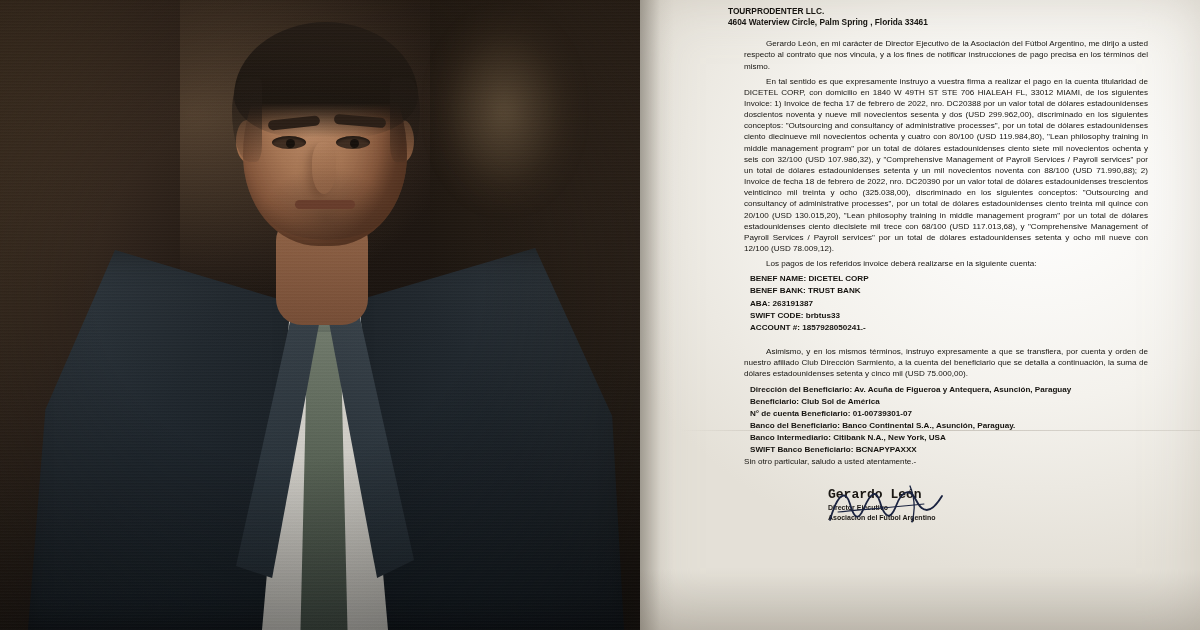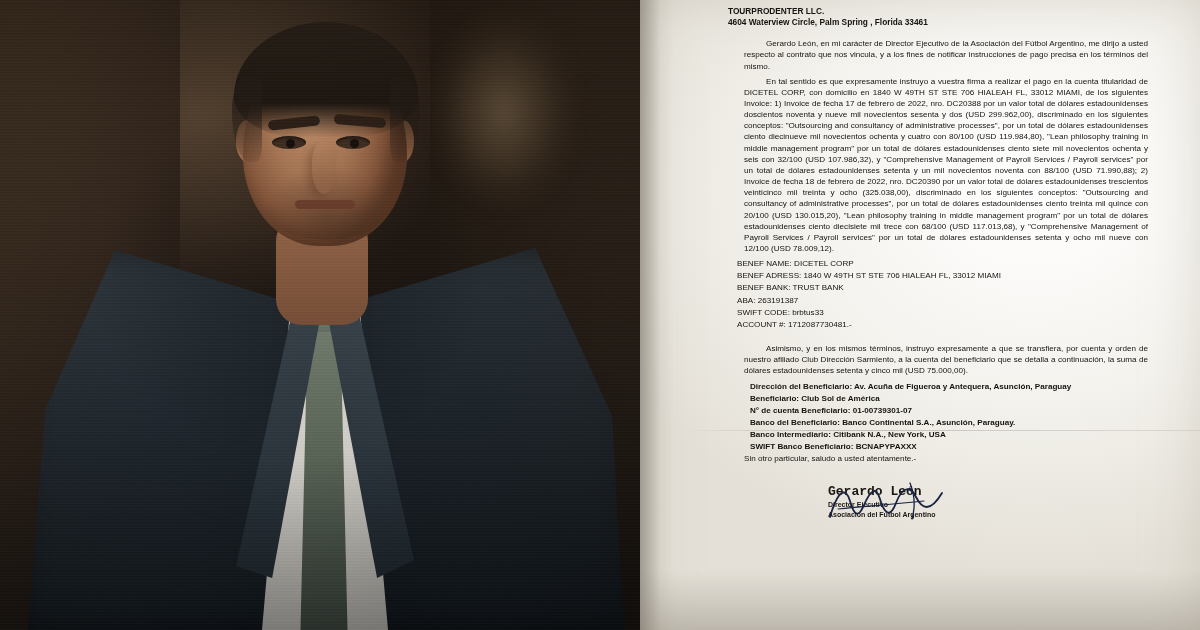--- a/index.html
+++ b/index.html
@@ -252,22 +252,22 @@
   }
   .doc-content p { margin: 0 0 4px 16px; }
   .indent { text-indent: 22px; }
   .header-block {
     font-weight: bold;
     font-size: 8.3px;
     line-height: 1.34;
     margin-bottom: 10px;
   }
   .bank-block {
-    margin: 4px 0 0 9px;
-    font-weight: normal;
+    margin: 4px 0 0 22px;
+    font-weight: bold;
     font-size: 8.1px;
     line-height: 1.5;
   }
   .benef-block {
     margin: 4px 0 0 22px;
     font-weight: bold;
     font-size: 8.1px;
     line-height: 1.5;
   }
   .spacer-lg { height: 12px; }
@@ -347,28 +347,28 @@
 
       <div class="header-block">
         <div>TOURPRODENTER LLC.</div>
         <div>4604 Waterview Circle, Palm Spring , Florida 33461</div>
       </div>
 
       <p class="indent">Gerardo León, en mi carácter de Director Ejecutivo de la Asociación del Fútbol Argentino, me dirijo a usted respecto al contrato que nos vincula, y a los fines de notificar instrucciones de pago precisa en los términos del mismo.</p>
 
       <p class="indent">En tal sentido es que expresamente instruyo a vuestra firma a realizar el pago en la cuenta titularidad de DICETEL CORP, con domicilio en 1840 W 49TH ST STE 706 HIALEAH FL, 33012 MIAMI, de los siguientes Invoice: 1) Invoice de fecha 17 de febrero de 2022, nro. DC20388 por un valor total de dólares estadounidenses doscientos noventa y nueve mil novecientos sesenta y dos (USD 299.962,00), discriminado en los siguientes conceptos: "Outsourcing and consultancy of administrative processes", por un total de dólares estadounidenses ciento diecinueve mil novecientos ochenta y cuatro con 80/100 (USD 119.984,80), "Lean philosophy training in middle management program" por un total de dólares estadounidenses ciento siete mil novecientos ochenta y seis con 32/100 (USD 107.986,32), y "Comprehensive Management of Payroll Services / Payroll services" por un total de dólares estadounidenses setenta y un mil novecientos noventa con 88/100 (USD 71.990,88); 2) Invoice de fecha 18 de febrero de 2022, nro. DC20390 por un valor total de dólares estadounidenses trescientos veinticinco mil treinta y ocho (325.038,00), discriminado en los siguientes conceptos: "Outsourcing and consultancy of administrative processes", por un total de dólares estadounidenses ciento treinta mil quince con 20/100 (USD 130.015,20), "Lean philosophy training in middle management program" por un total de dólares estadounidenses ciento diecisiete mil trece con 68/100 (USD 117.013,68), y "Comprehensive Management of Payroll Services / Payroll services" por un total de dólares estadounidenses setenta y ocho mil nueve con 12/100 (USD 78.009,12).</p>
 
+      <p class="indent">Los pagos de los referidos invoice deberá realizarse en la siguiente cuenta:</p>
 
       <div class="bank-block">
         <div>BENEF NAME: DICETEL CORP</div>
-        <div>BENEF ADRESS: 1840 W 49TH ST STE 706 HIALEAH FL, 33012 MIAMI</div>
         <div>BENEF BANK: TRUST BANK</div>
         <div>ABA: 263191387</div>
         <div>SWIFT CODE: brbtus33</div>
-        <div>ACCOUNT #: 1712087730481.-</div>
+        <div>ACCOUNT #: 1857928050241.-</div>
       </div>
 
       <div class="spacer-lg"></div>
 
       <p class="indent">Asimismo, y en los mismos términos, instruyo expresamente a que se transfiera, por cuenta y orden de nuestro afiliado Club Dirección Sarmiento, a la cuenta del beneficiario que se detalla a continuación, la suma de dólares estadounidenses setenta y cinco mil (USD 75.000,00).</p>
 
       <div class="benef-block">
         <div>Dirección del Beneficiario: Av. Acuña de Figueroa y Antequera, Asunción, Paraguay</div>
         <div>Beneficiario: Club Sol de América</div>
         <div>N° de cuenta Beneficiario: 01-00739301-07</div>

